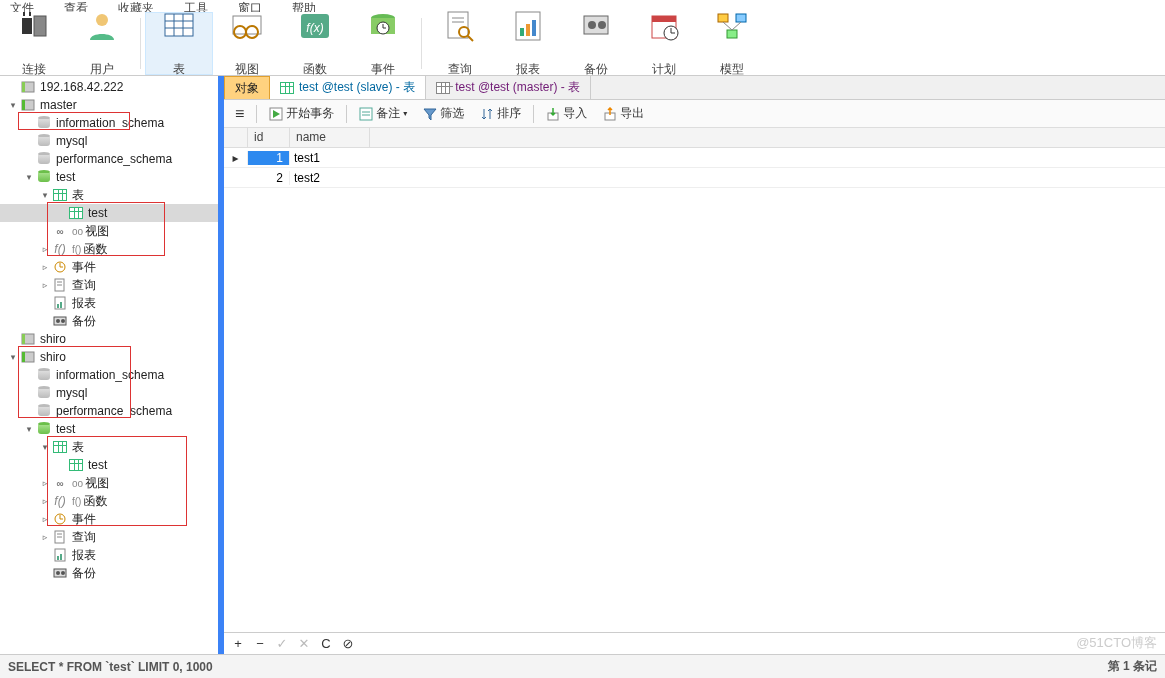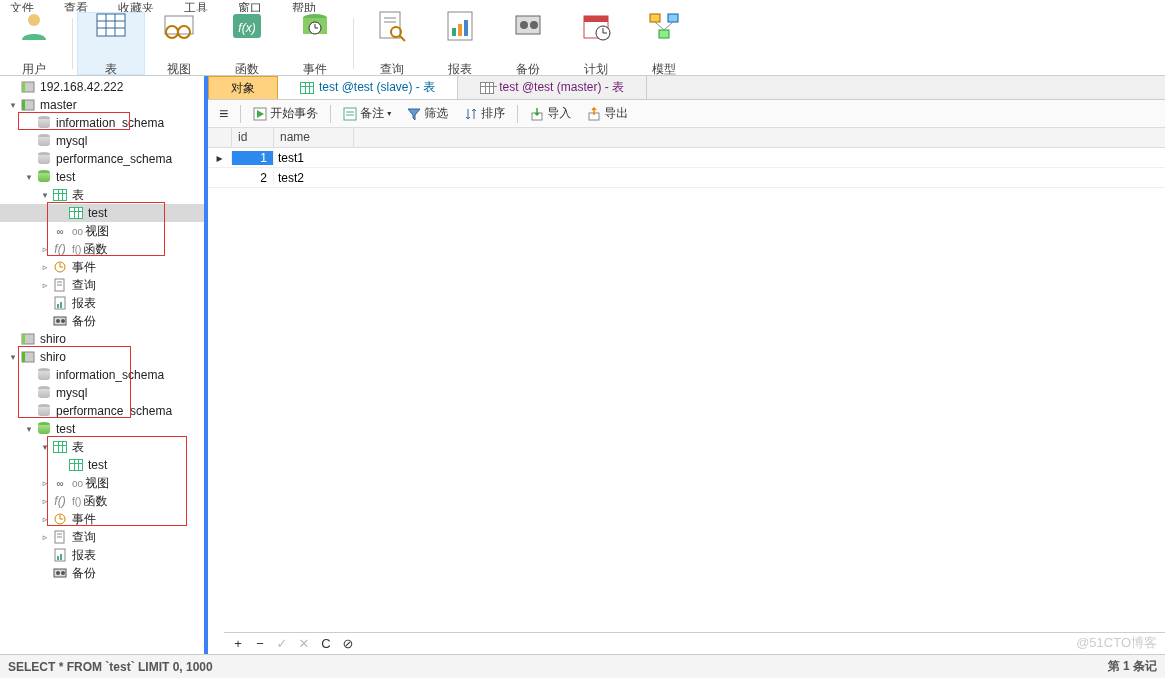--- a/index.html
+++ b/index.html
@@ -5,31 +5,31 @@
 * { box-sizing: border-box; margin: 0; padding: 0; font-family: "Microsoft YaHei", "SimSun", Arial, sans-serif; font-size: 12px; }
 body { background: #fff; width: 1165px; height: 678px; overflow: hidden; position: relative; }
 .topmenu { height: 12px; background: #fff; display: flex; padding-left: 10px; gap: 30px; color: #444; font-size: 11px; overflow: hidden; }
 .ribbon { height: 64px; background: #fff; border-bottom: 1px solid #ccc; display: flex; }
 .ribbon-item { width: 68px; display: flex; flex-direction: column; align-items: center; justify-content: center; gap: 19px; cursor: pointer; }
 .ribbon-item.active { background: #e5f1fb; border: 1px solid #cce8ff; }
 .ribbon-item svg, .ribbon-item .ricon { width: 32px; height: 32px; }
 .ribbon-sep { width: 1px; background: #e0e0e0; margin: 6px 4px; }
 .ribbon-label { color: #444; }
 .main { display: flex; height: calc(100% - 76px - 24px); }
-.sidebar { width: 208px; border-right: 4px solid #3b82f6; background: #fff; overflow: auto; padding-top: 2px; }
+.sidebar { width: 224px; border-right: 6px solid #3b82f6; background: #fff; overflow: auto; padding-top: 2px; }
 .tree-row { display: flex; align-items: center; height: 18px; padding-right: 4px; cursor: pointer; white-space: nowrap; }
 .tree-row.selected { background: #d9d9d9; }
 .tree-arrow { width: 14px; display: inline-flex; justify-content: center; color: #666; font-size: 9px; }
 .tree-icon { width: 16px; height: 16px; display: inline-flex; align-items: center; justify-content: center; margin-right: 4px; }
 .tree-label { color: #222; }
 .indent { display:inline-block; }
 .redbox { border: 1px solid #d33; position: absolute; pointer-events: none; }
 .content { flex: 1; display: flex; flex-direction: column; }
 .tabs { display: flex; height: 24px; background: #f0f0f0; border-bottom: 1px solid #ccc; align-items: stretch; }
-.tab { display: flex; align-items: center; gap: 5px; padding: 0 22px; border-right: 1px solid #ccc; cursor: pointer; color: #555; }
+.tab { display: flex; align-items: center; gap: 5px; padding: 0 10px; border-right: 1px solid #ccc; cursor: pointer; color: #555; }
 .tab.obj { background: #ffd27f; border: 1px solid #e0a030; border-bottom: none; color: #222; }
 .tab.active { background: #fff; color: #0369a1; }
 .tab.inactive { color: #701a75; }
 .toolbar { display: flex; height: 28px; background: #fafafa; border-bottom: 1px solid #ddd; align-items: center; padding: 0 4px; gap: 2px; }
 .tbtn { display: flex; align-items: center; gap: 3px; padding: 2px 6px; cursor: pointer; color: #333; border: 1px solid transparent; }
 .tsep { width: 1px; height: 18px; background: #ccc; margin: 0 3px; }
 .grid { flex: 1; background: #fff; overflow: auto; }
 .grid-header { display: flex; background: #f4f4f4; border-bottom: 1px solid #ddd; height: 20px; }
 .gh-gutter { width: 24px; border-right: 1px solid #ddd; }
 .gh-col { padding: 2px 6px; border-right: 1px solid #ddd; color: #444; }
@@ -62,20 +62,29 @@
   <span>查看</span>
   <span>收藏夹</span>
   <span>工具</span>
   <span>窗口</span>
   <span>帮助</span>
 </div>
 
 <div class="ribbon" id="ribbon">
     <div class="ribbon-item">
       <div class="ricon"><svg viewBox="0 0 32 32">
+          <rect x="4" y="8" width="10" height="16" fill="#333"></rect>
+          <rect x="16" y="6" width="12" height="20" fill="#888" stroke="#555"></rect>
+          <line x1="6" y1="6" x2="6" y2="2" stroke="#333" stroke-width="2"></line>
+          <line x1="12" y1="6" x2="12" y2="2" stroke="#333" stroke-width="2"></line>
+        </svg></div>
+      <span class="ribbon-label">连接</span>
+    </div>
+    <div class="ribbon-item">
+      <div class="ricon"><svg viewBox="0 0 32 32">
           <circle cx="16" cy="10" r="6" fill="#f0c674"></circle>
           <path d="M4 30c0-8 24-8 24 0z" fill="#5b8"></path>
         </svg></div>
       <span class="ribbon-label">用户</span>
     </div>
     <div class="ribbon-sep"></div>
     <div class="ribbon-item active">
       <div class="ricon"><svg viewBox="0 0 32 32">
           <rect x="2" y="4" width="28" height="22" fill="#fff" stroke="#369"></rect>
           <line x1="2" y1="11" x2="30" y2="11" stroke="#369"></line>

